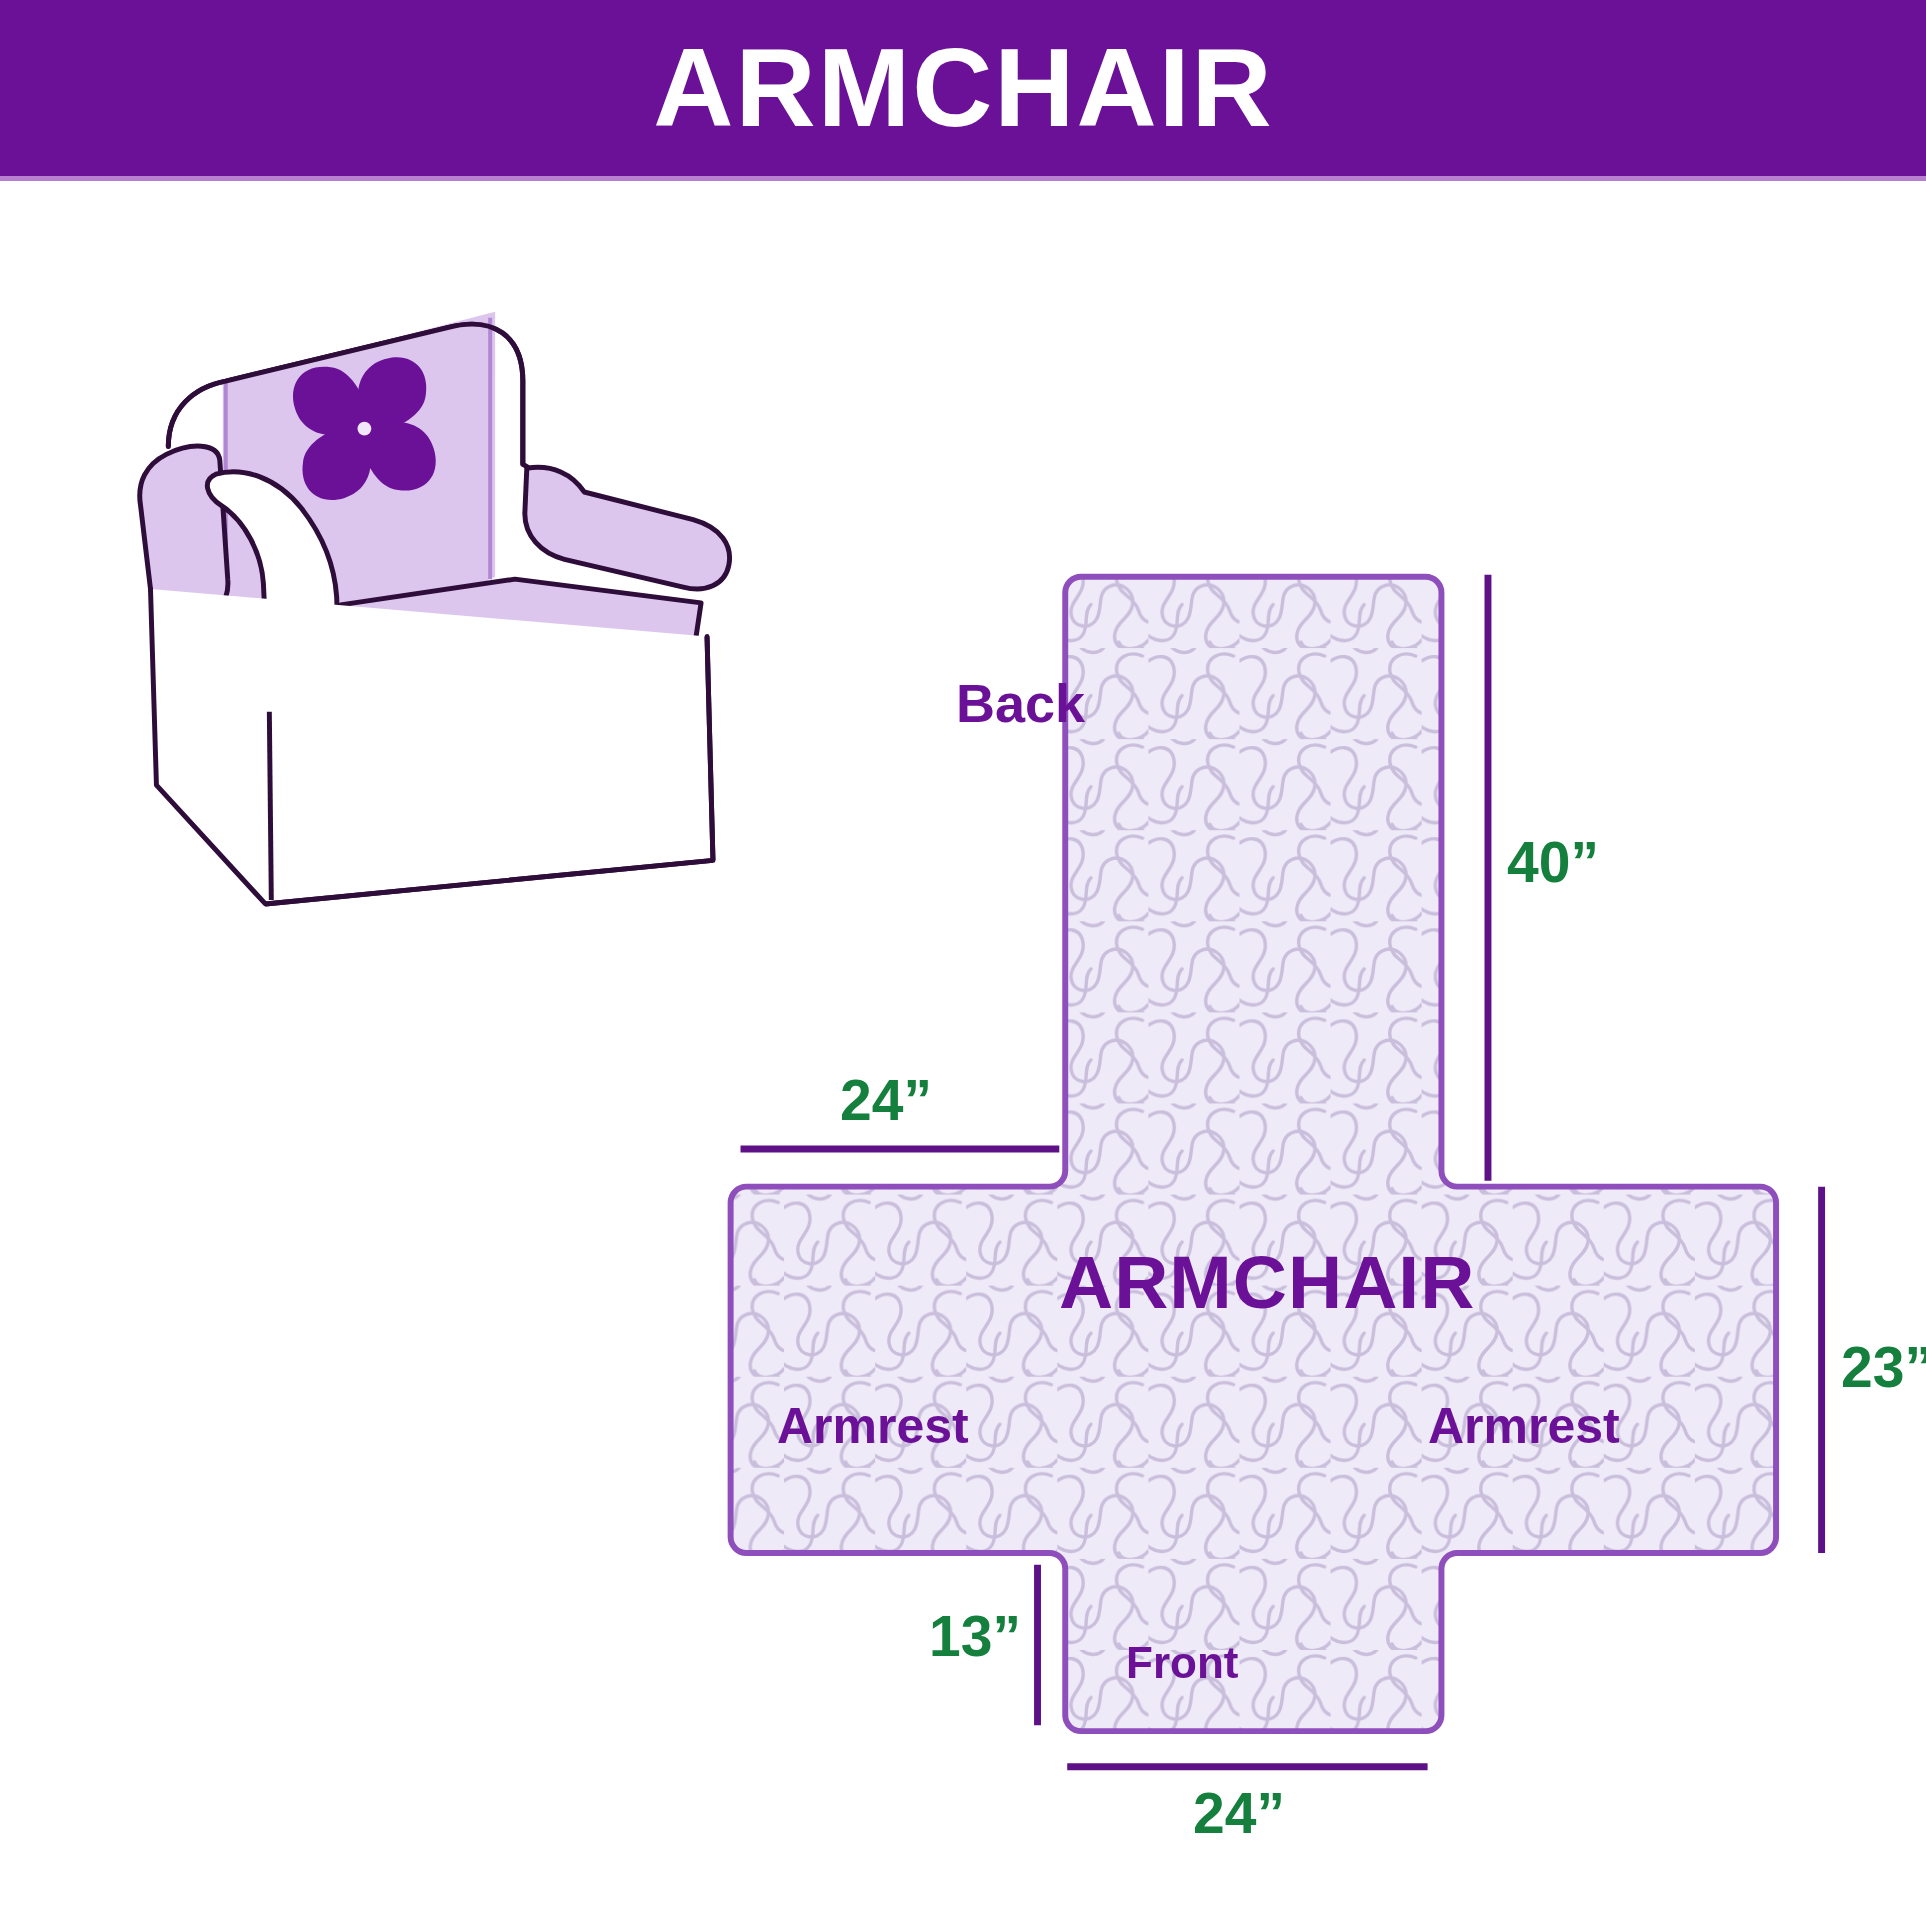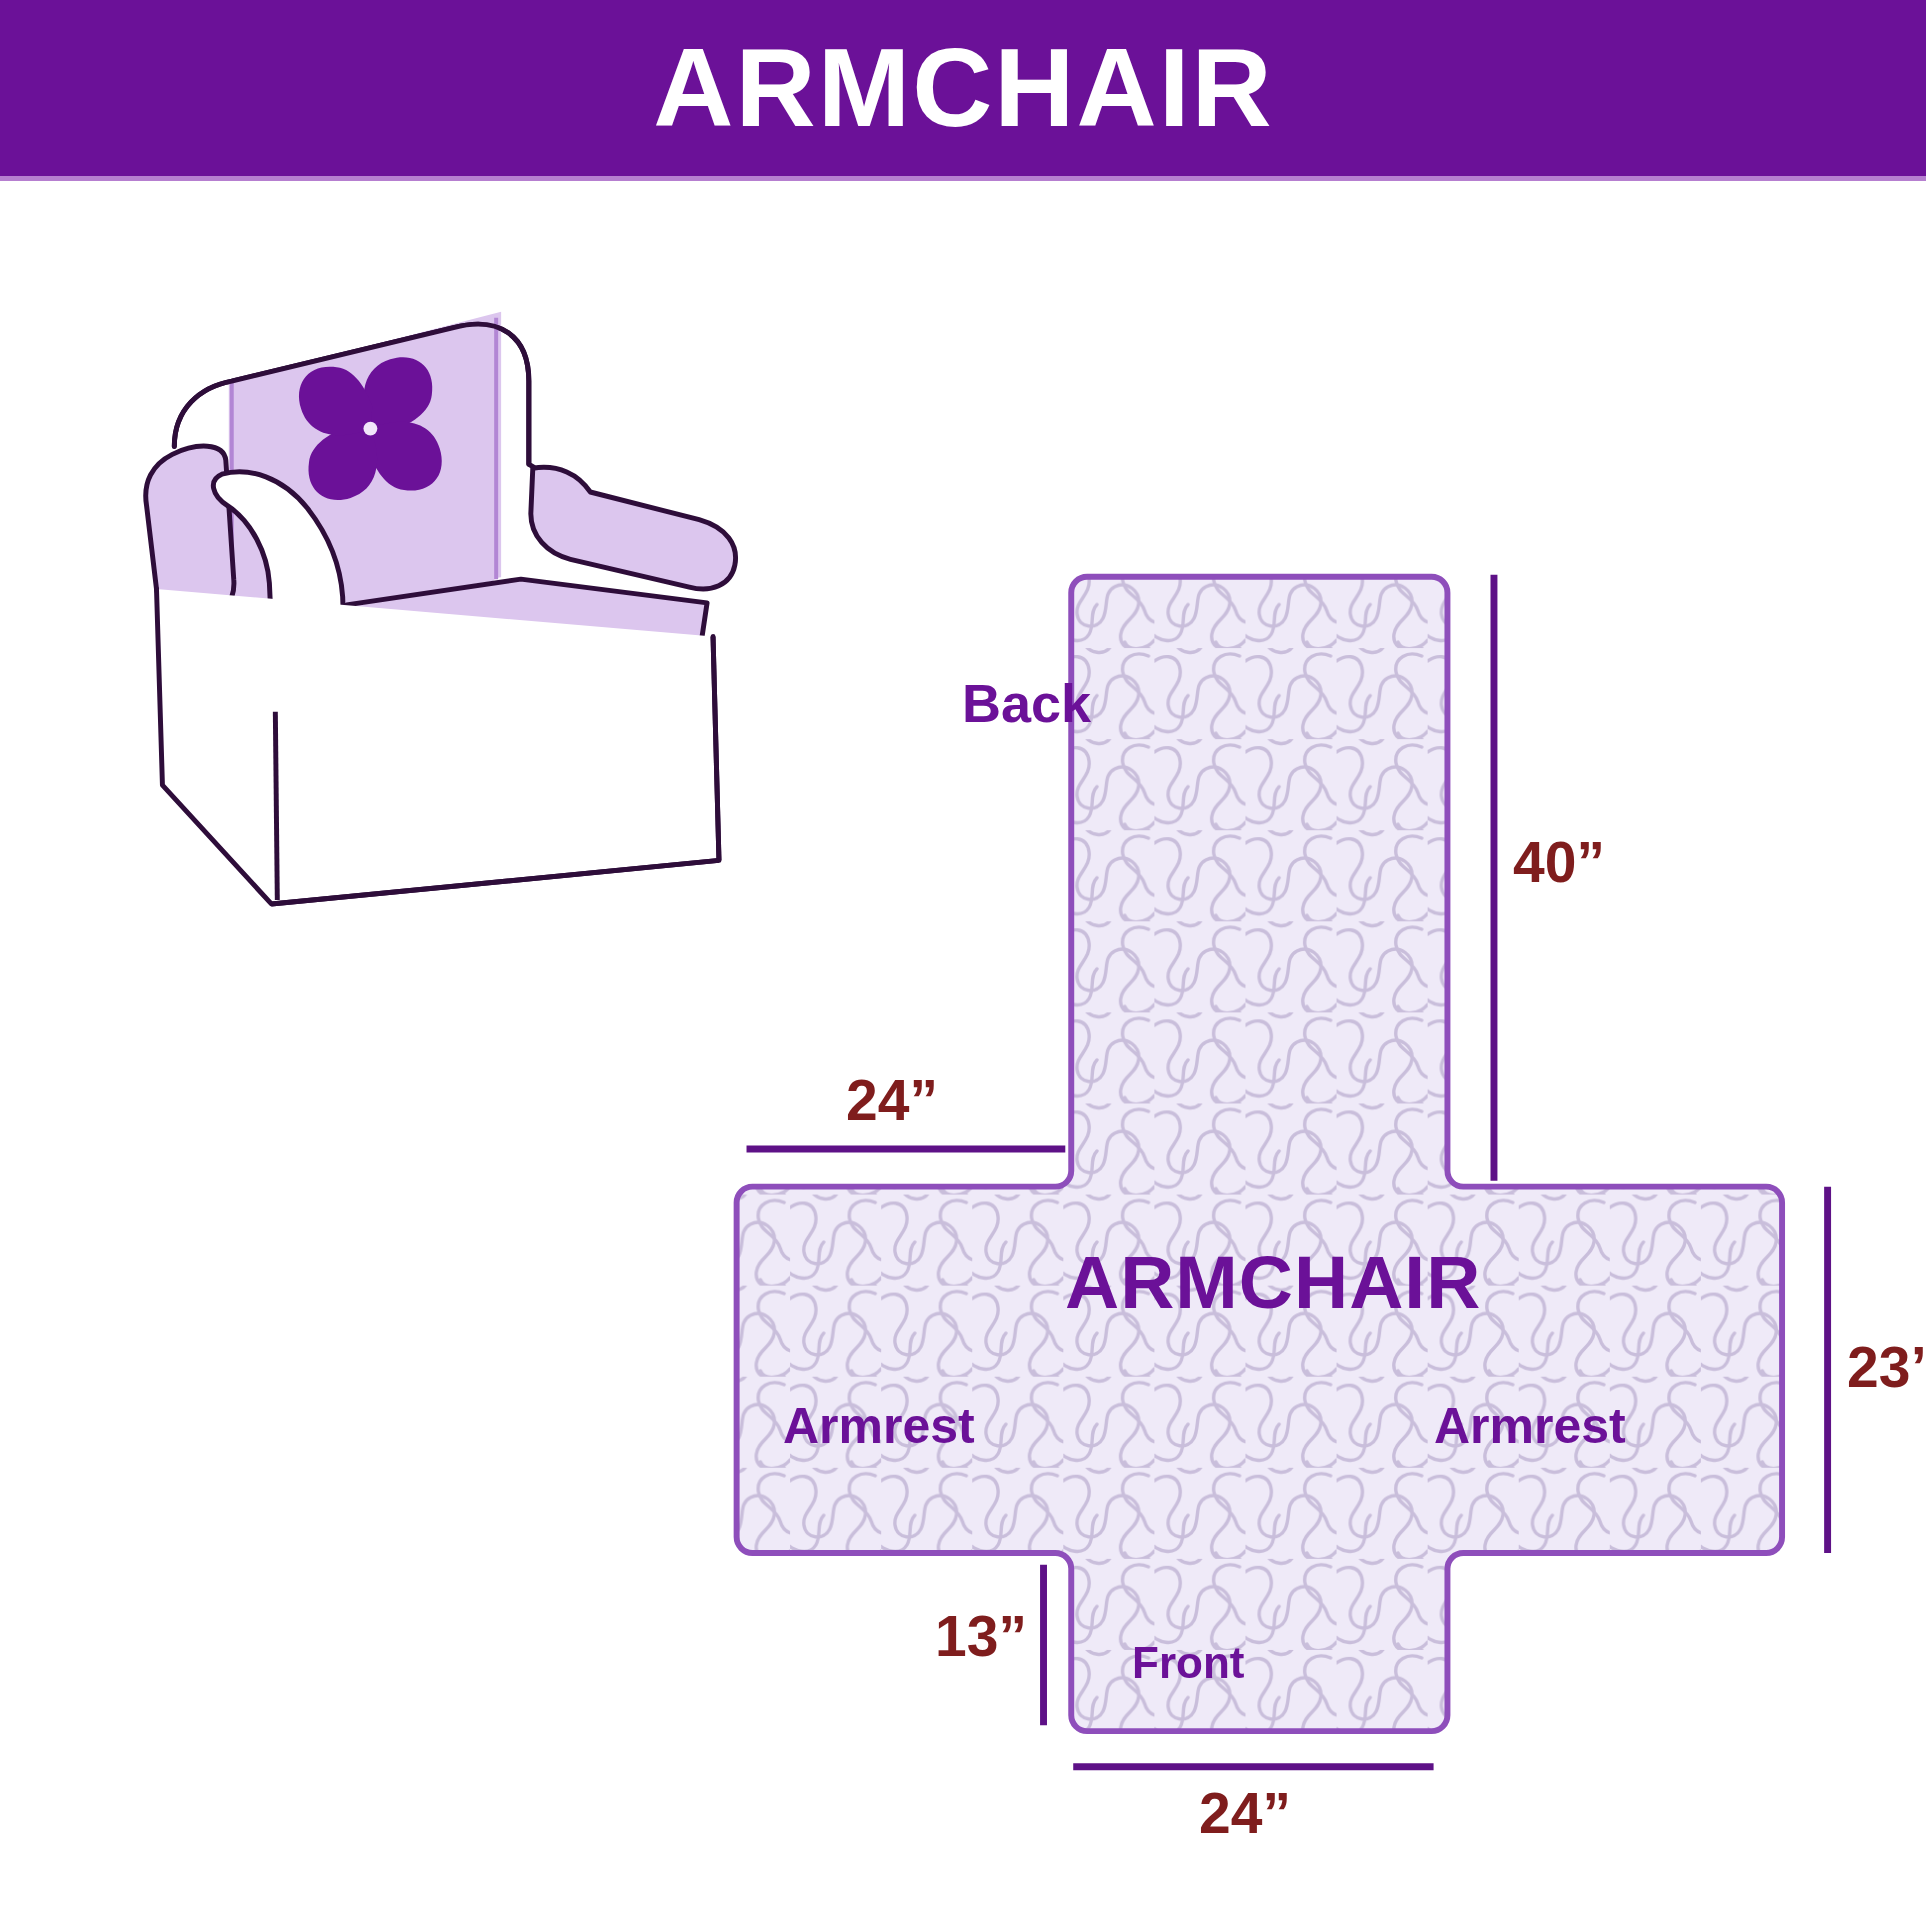--- a/index.html
+++ b/index.html
@@ -23,37 +23,37 @@
     letter-spacing:2px;
     line-height:1;
     font-family:"Liberation Sans", sans-serif;
   }
   #header-underline{
     position:absolute;left:0;top:176px;width:1927px;height:5px;
     background:#b67fd0;
   }
 
   
-  #stage{position:absolute;left:6px;top:181px;width:1689px;height:1745px;}
+  #stage{position:absolute;left:0;top:181px;width:1689px;height:1745px;}
 
   
   #chair-illustration{
     position:absolute;left:99px;top:89px;width:713px;height:644px;
   }
   #chair-illustration svg{display:block;width:713px;height:644px;}
 
   
   #cover-diagram{
     position:absolute;left:693px;top:376px;width:1188px;height:1386px;
   }
   #cover-diagram svg{display:block;width:1188px;height:1386px;}
 
   .dim-label{
     position:absolute;
-    color:#7f1d1d;
+    color:#15803d;
     font-weight:bold;
     font-family:"Liberation Sans", sans-serif;
     white-space:nowrap;
     line-height:1;
   }
   .panel-label{
     position:absolute;
     color:#6B1198;
     font-weight:bold;
     font-family:"Liberation Sans", sans-serif;

